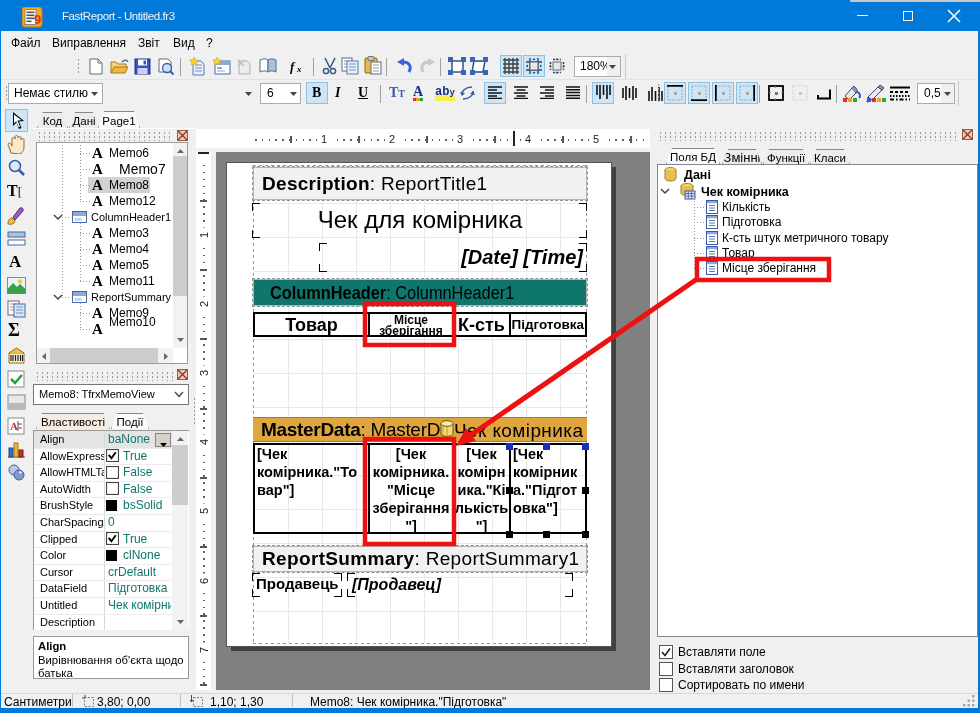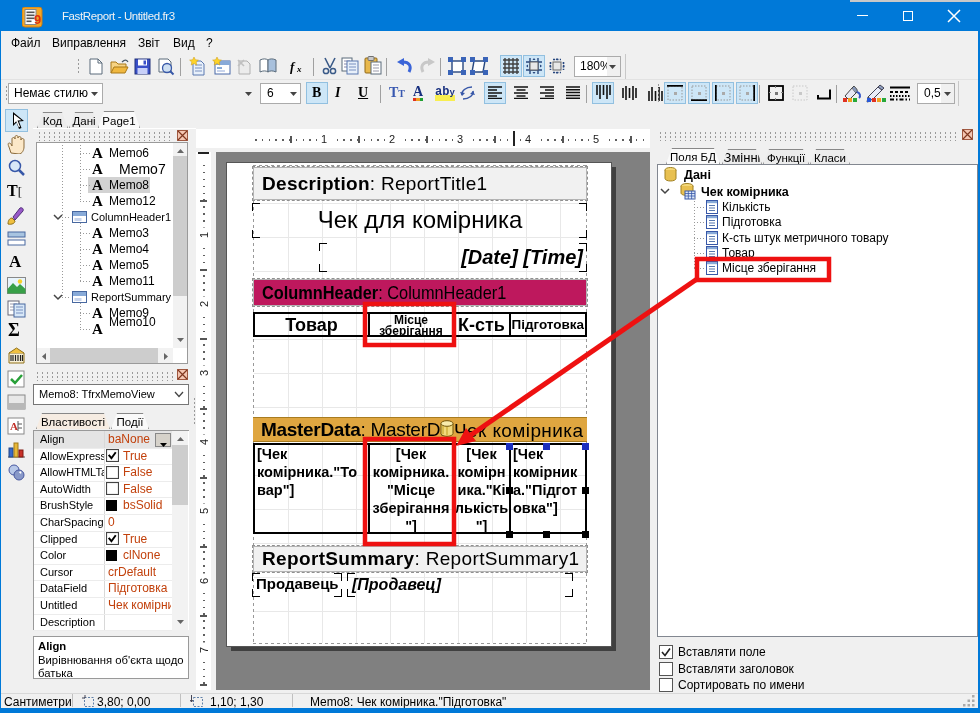--- a/index.html
+++ b/index.html
@@ -7,21 +7,21 @@
 .win{position:relative;width:980px;height:713px;background:#f0f0f0;overflow:hidden}
 .dots{background-image:radial-gradient(#9a9a9a 0.8px, transparent 1.1px);background-size:5px 4px;background-position:1px 1px}
 .tab{position:absolute;border:1px solid #888;border-bottom:none;font-size:12px;text-align:center;color:#000;clip-path:polygon(0 100%,6px 0,calc(100% - 6px) 0,100% 100%)}
 .sep1{position:absolute;width:1px;background:#a0a0a0;top:58px;height:18px}
 .sep2{position:absolute;width:1px;background:#a0a0a0;top:85px;height:18px}
 .tbtn{position:absolute;width:22px;height:22px}
 .tbtn.on{background:#cde6f7;border:1px solid #92c0e0}
 .cell{position:absolute;border:2px solid #000;color:#000;font-weight:bold;overflow:hidden}
 .hnd{position:absolute;width:7px;height:7px;background:#000}
 .hnd.b{background:#1b2fbf}
-.navy{color:#c2410c}
+.navy{color:#0f766e}
 .pgr{position:absolute;left:36px;width:68px;height:16.6px;font-size:11px;color:#000;padding-left:4px;line-height:16.6px;white-space:nowrap;overflow:hidden}
 .pgv{position:absolute;left:105px;width:66px;height:16.6px;font-size:12px;padding-left:3px;line-height:16.6px;white-space:nowrap;overflow:hidden}
 .brk{position:absolute}
 </style></head>
 <body>
 <div class="win">
 
 <div class="ab" style="left:0;top:0;width:980px;height:31px;background:#0079d8"></div>
 <div class="ab" style="left:850px;top:0;width:130px;height:2px;background:#c8c8c8"></div>
 <svg class="ab" style="left:22px;top:7px" width="21" height="21" viewBox="0 0 21 21">
@@ -582,21 +582,21 @@
 
 <div class="ab" style="left:253px;top:165px;width:334px;height:1px;background-image:repeating-linear-gradient(90deg,#999 0 3px,transparent 3px 6px)"></div>
 <div class="ab" style="left:253px;top:643px;width:334px;height:1px;background-image:repeating-linear-gradient(90deg,#999 0 3px,transparent 3px 6px)"></div>
 <div class="ab" style="left:253px;top:165px;width:1px;height:478px;background-image:repeating-linear-gradient(180deg,#999 0 3px,transparent 3px 6px)"></div>
 <div class="ab" style="left:586px;top:165px;width:1px;height:478px;background-image:repeating-linear-gradient(180deg,#999 0 3px,transparent 3px 6px)"></div>
 
 <div class="ab" style="left:253px;top:167px;width:334px;height:33px;background:#f1f1f1;border:1px solid #b4b4b4;outline:1px dashed #909090;font-size:19px;letter-spacing:0.3px;line-height:31px;padding-left:8px;white-space:nowrap"><b>Description</b>: ReportTitle1</div>
 <div class="ab" style="left:253px;top:204px;width:334px;height:33px;font-size:24px;text-align:center;line-height:31px">Чек для комірника</div>
 <div class="ab" style="left:320px;top:244px;width:266px;height:27px;font-size:20px;font-weight:bold;font-style:italic;text-align:right;line-height:27px;padding-right:3px">[Date] [Time]</div>
 
-<div class="ab" style="left:253px;top:279px;width:334px;height:27px;background:#be185d;border:1px solid #b4b4b4;outline:1px dashed #909090;font-size:19px;line-height:25px;padding-left:8px;white-space:nowrap"><span style="display:inline-block;transform:scaleX(0.86);transform-origin:0 50%"><b>ColumnHeader</b>: ColumnHeader1</span></div>
+<div class="ab" style="left:253px;top:279px;width:334px;height:27px;background:#0f766e;border:1px solid #b4b4b4;outline:1px dashed #909090;font-size:19px;line-height:25px;padding-left:16px;white-space:nowrap"><span style="display:inline-block;transform:scaleX(0.86);transform-origin:0 50%"><b>ColumnHeader</b>: ColumnHeader1</span></div>
 <div class="cell" style="left:253px;top:312px;width:117px;height:25px;font-size:18px;text-align:center;line-height:22px">Товар</div>
 <div class="cell" style="left:368px;top:312px;width:86px;height:25px;font-size:12px;text-align:center;line-height:11px;padding-top:1px">Місце<br>зберігання</div>
 <div class="cell" style="left:452px;top:312px;width:59px;height:25px;font-size:18px;text-align:center;line-height:22px">К-сть</div>
 <div class="cell" style="left:509px;top:312px;width:77.5px;height:25px;font-size:13.5px;text-align:center;line-height:22px">Підготовка</div>
 
 <div class="ab" style="left:253px;top:417px;width:334px;height:25px;background:#dfa640;border-top:1px solid #a87c20;border-bottom:1px solid #a87c20;font-size:19px;letter-spacing:-0.3px;line-height:23px;padding-left:8px;white-space:nowrap;overflow:hidden"><b>MasterData</b>: MasterDa</div>
 <svg class="ab" style="left:440px;top:420px" width="14" height="17" viewBox="0 0 14 17">
       <path d="M1 3.5 v10 c0 1.5 2.7 2.8 6 2.8 s6 -1.3 6 -2.8 v-10" fill="#f2da7c" stroke="#70540a"></path>
       <ellipse cx="7" cy="3.5" rx="6" ry="2.8" fill="#f8ecae" stroke="#70540a"></ellipse>
       <path d="M3 6 v8 M7 7 v8" stroke="#c8a830" stroke-width="1.2" fill="none"></path>

